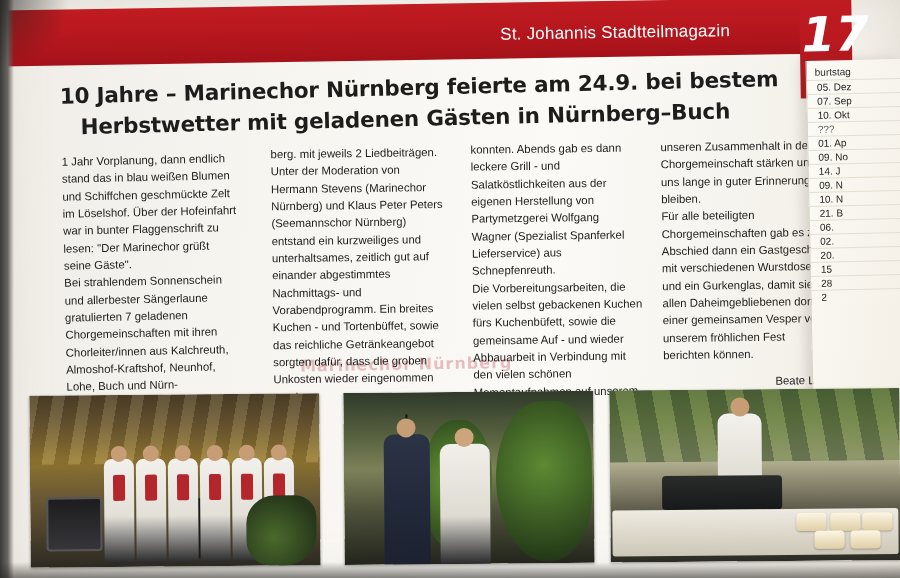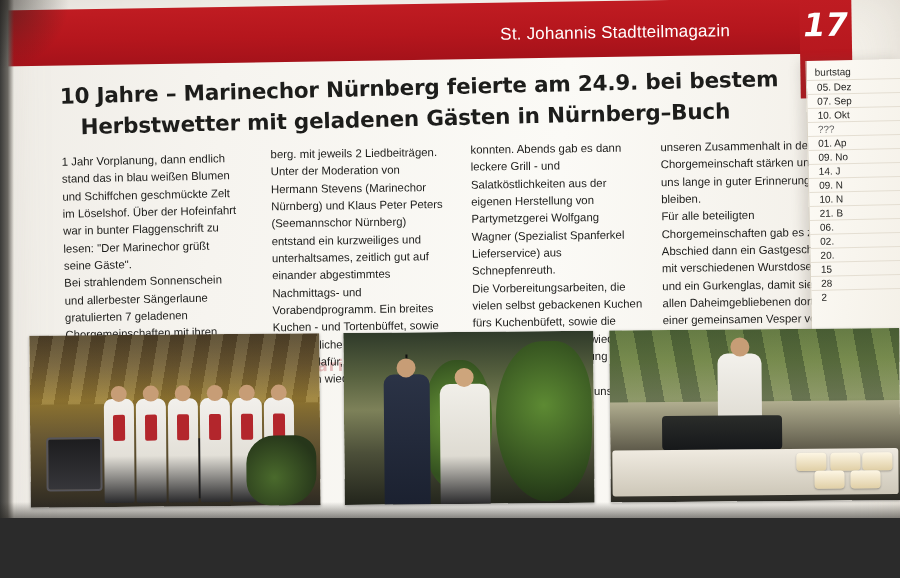--- a/index.html
+++ b/index.html
@@ -11,21 +11,21 @@
     width: 900px;
     height: 578px;
     overflow: hidden;
     font-family: "Liberation Sans", sans-serif;
   }
 
   
   #page {
     position: relative;
     width: 900px;
-    height: 518px;
+    height: 578px;
     background: #c4b5fd;
     overflow: hidden;
   }
 
   
   .paper {
     position: absolute;
     left: -12px;
     top: -16px;
     width: 930px;
@@ -97,21 +97,21 @@
     transform: rotate(-0.9deg);
     z-index: 11;
   }
   .page-tab .num {
     position: absolute;
     left: 2px;
     top: 12px;
     width: 48px;
     text-align: center;
     color: #ffffff;
-    font-size: 32px;
+    font-size: 48px;
     font-weight: bold;
     font-style: italic;
     font-family: "DejaVu Sans", sans-serif;
   }
 
   
   .headline {
     position: absolute;
     left: 60px;
     top: 72px;

